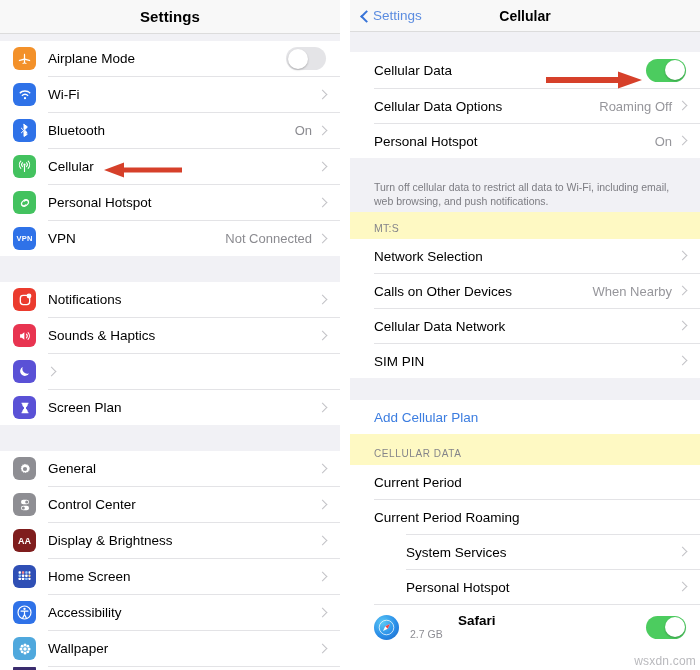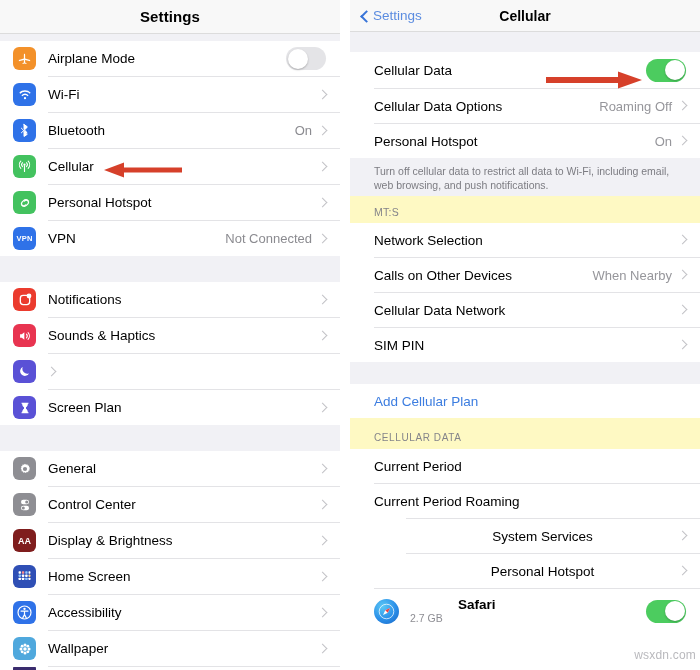--- a/index.html
+++ b/index.html
@@ -128,30 +128,30 @@
     pointer-events: none;
   }
 
   .r-gap { background: #f1f1f5; height: 20px; }
   .r-row {
     height: 34px; background: #fff;
     display: flex; align-items: center;
     padding-left: 24px; padding-right: 14px;
     position: relative;
   }
-  .r-row.indent { padding-left: 56px; text-align: center; }
+  .r-row.indent { padding-left: 56px; }
   .r-label { font-size: 13.5px; color: #000; flex: 1; white-space: nowrap; }
   .r-label.link { color: #3c7de0; }
   .r-value { font-size: 13px; color: #96969b; margin-right: 7px; white-space: nowrap; }
   .r-div { height: 1px; background: #e3e3e6; margin-left: 24px; }
   .r-div.indent { margin-left: 56px; }
 
   .footnote {
     background: #f1f1f5;
-    padding: 6px 26px 4px 24px;
+    padding: 22px 26px 4px 24px;
     font-size: 10.5px; line-height: 1.35; color: #7c7c82;
   }
   .grouphdr {
     background: #fef9c3;
     padding: 10px 24px 5px 24px;
     font-size: 10.5px; color: #84848a;
     letter-spacing: .3px;
   }
   .grouphdr.caps { font-size: 10px; letter-spacing: .6px; }
 
@@ -178,21 +178,21 @@
     width: 78px; height: 16px;
     pointer-events: none;
   }
   .arrow-right-annot {
     position: absolute;
     left: 546px; top: 71px;
     width: 96px; height: 18px;
     pointer-events: none;
   }
   .watermark {
-    position: absolute; right: 4px; bottom: 8px;
+    position: absolute; right: 4px; bottom: 2px;
     font-size: 12px; color: #b9b9bd;
     letter-spacing: .2px;
   }
   .overlay { position: absolute; inset: 0; pointer-events: none; }
 </style>
 </head>
 <body>
 
 <div class="screen">
 

